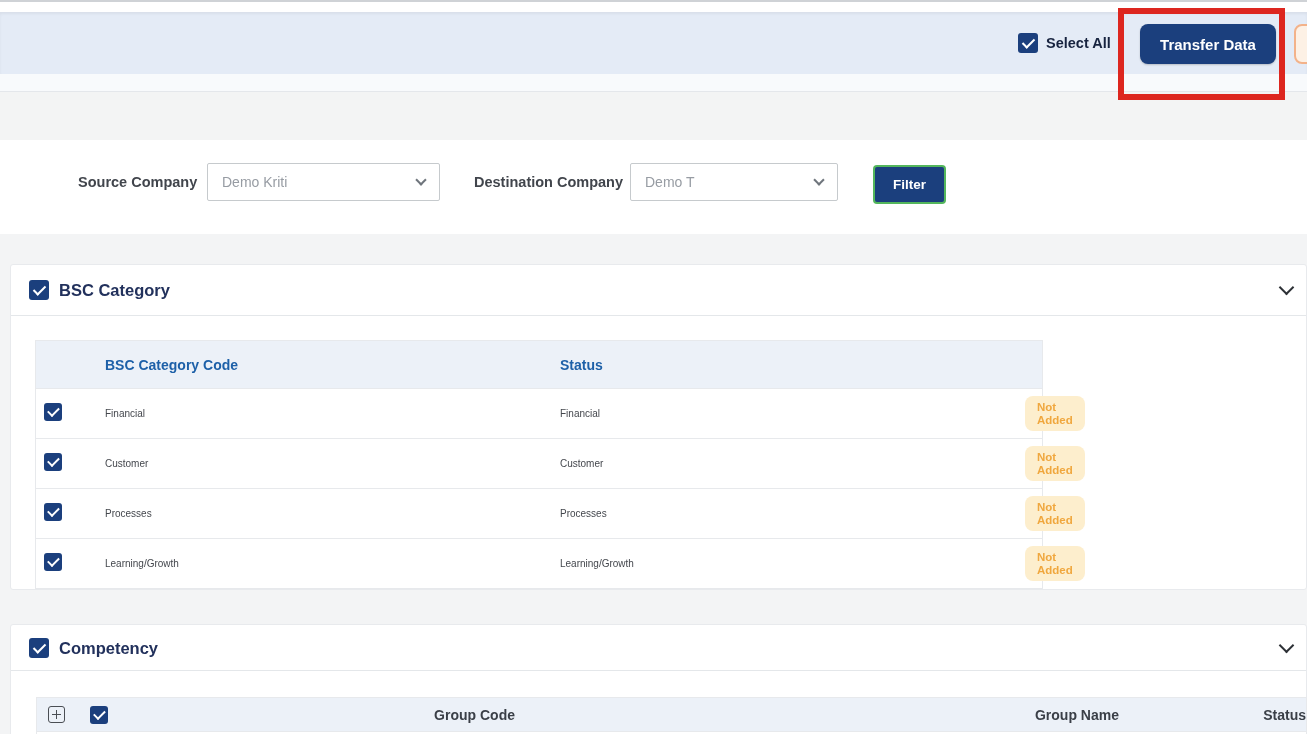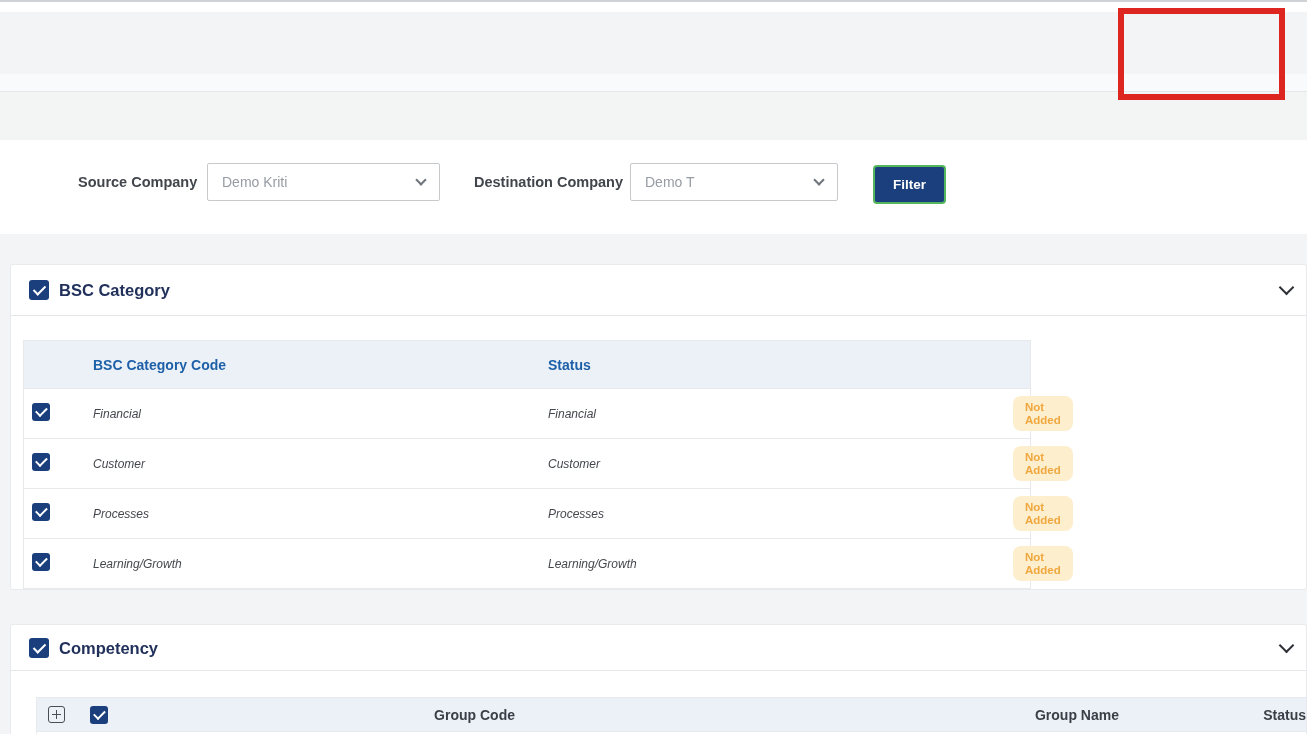--- a/index.html
+++ b/index.html
@@ -49,50 +49,58 @@
   .card-comp { top:622px; height:200px; }
   .section-head { position:relative; border-bottom:1px solid #e4e7ea; }
   .card-bsc  .section-head { height:51px; }
   .card-comp .section-head { height:46px; }
   .section-head .cb { position:absolute; left:18px; top:50%; margin-top:-10px; }
   .section-title { position:absolute; left:48px; top:50%; transform:translateY(-50%); font-size:16.5px; font-weight:bold; color:#22315c; }
   .section-chev { position:absolute; right:14px; top:50%; margin-top:-8px; }
 
   
   .tbl { position:absolute; border:1px solid #e7e9ec; }
-  .card-bsc .tbl { left:12px; top:75px; width:1008px; }
+  .card-bsc .tbl { left:24px; top:75px; width:1008px; }
   .card-comp .tbl { left:25px; top:72px; width:1271px; }
 
   .trow { display:grid; align-items:center; }
   .bsc-grid  { grid-template-columns:69px 455px 465px 1fr; }
   .comp-grid { grid-template-columns:111px 367px 604px 1fr; }
 
   .thead { background:#ecf1f8; }
   .card-bsc  .thead { height:47px; }
   .card-comp .thead { height:33px; }
   .thead .hc { font-size:14px; font-weight:bold; }
   .card-bsc  .thead .hc { color:#1d60a8; }
   .card-comp .thead .hc { color:#3a3f47;text-align:right; }
 
   .tdata { height:50px; border-top:1px solid #e7e9ec; background:#fff; position:relative; }
-  .cell-text { font-size:12px; color:#44474d;font-style:italic; }
+  .cell-text { font-size:10px; color:#44474d; }
   .cbcell { padding-left:8px; }
   .comp-cbcell { display:flex; align-items:center; padding-left:11px; gap:25px; }
 
   .plus-icon { position:relative; width:17px; height:17px; border:1.6px solid #4a4e54; border-radius:3px; }
   .plus-icon::before { content:""; position:absolute; left:3px; right:3px; top:50%; height:1.6px; margin-top:-0.8px; background:#4a4e54; }
   .plus-icon::after  { content:""; position:absolute; top:3px; bottom:3px; left:50%; width:1.6px; margin-left:-0.8px; background:#4a4e54; }
 </style>
 </head>
 <body>
 
 <div id="screen">
 
   <div class="top-white"></div>
 
+  <div class="toolbar">
+    <div class="select-all-wrap">
+      <span class="cb cb20"></span>
+      <span class="select-all-label">Select All</span>
+    </div>
+    <button class="navy-btn transfer-btn">Transfer Data</button>
+    <div class="partial-btn"></div>
+  </div>
 
   <div class="substrip"></div>
 
   <div class="collapse-strip">
     <span class="chev strip-chev"></span>
   </div>
 
   <div class="filter-row">
     <span class="f-label" style="left:78px">Source Company</span>
     <div class="f-select" style="left:207px; width:233px">

